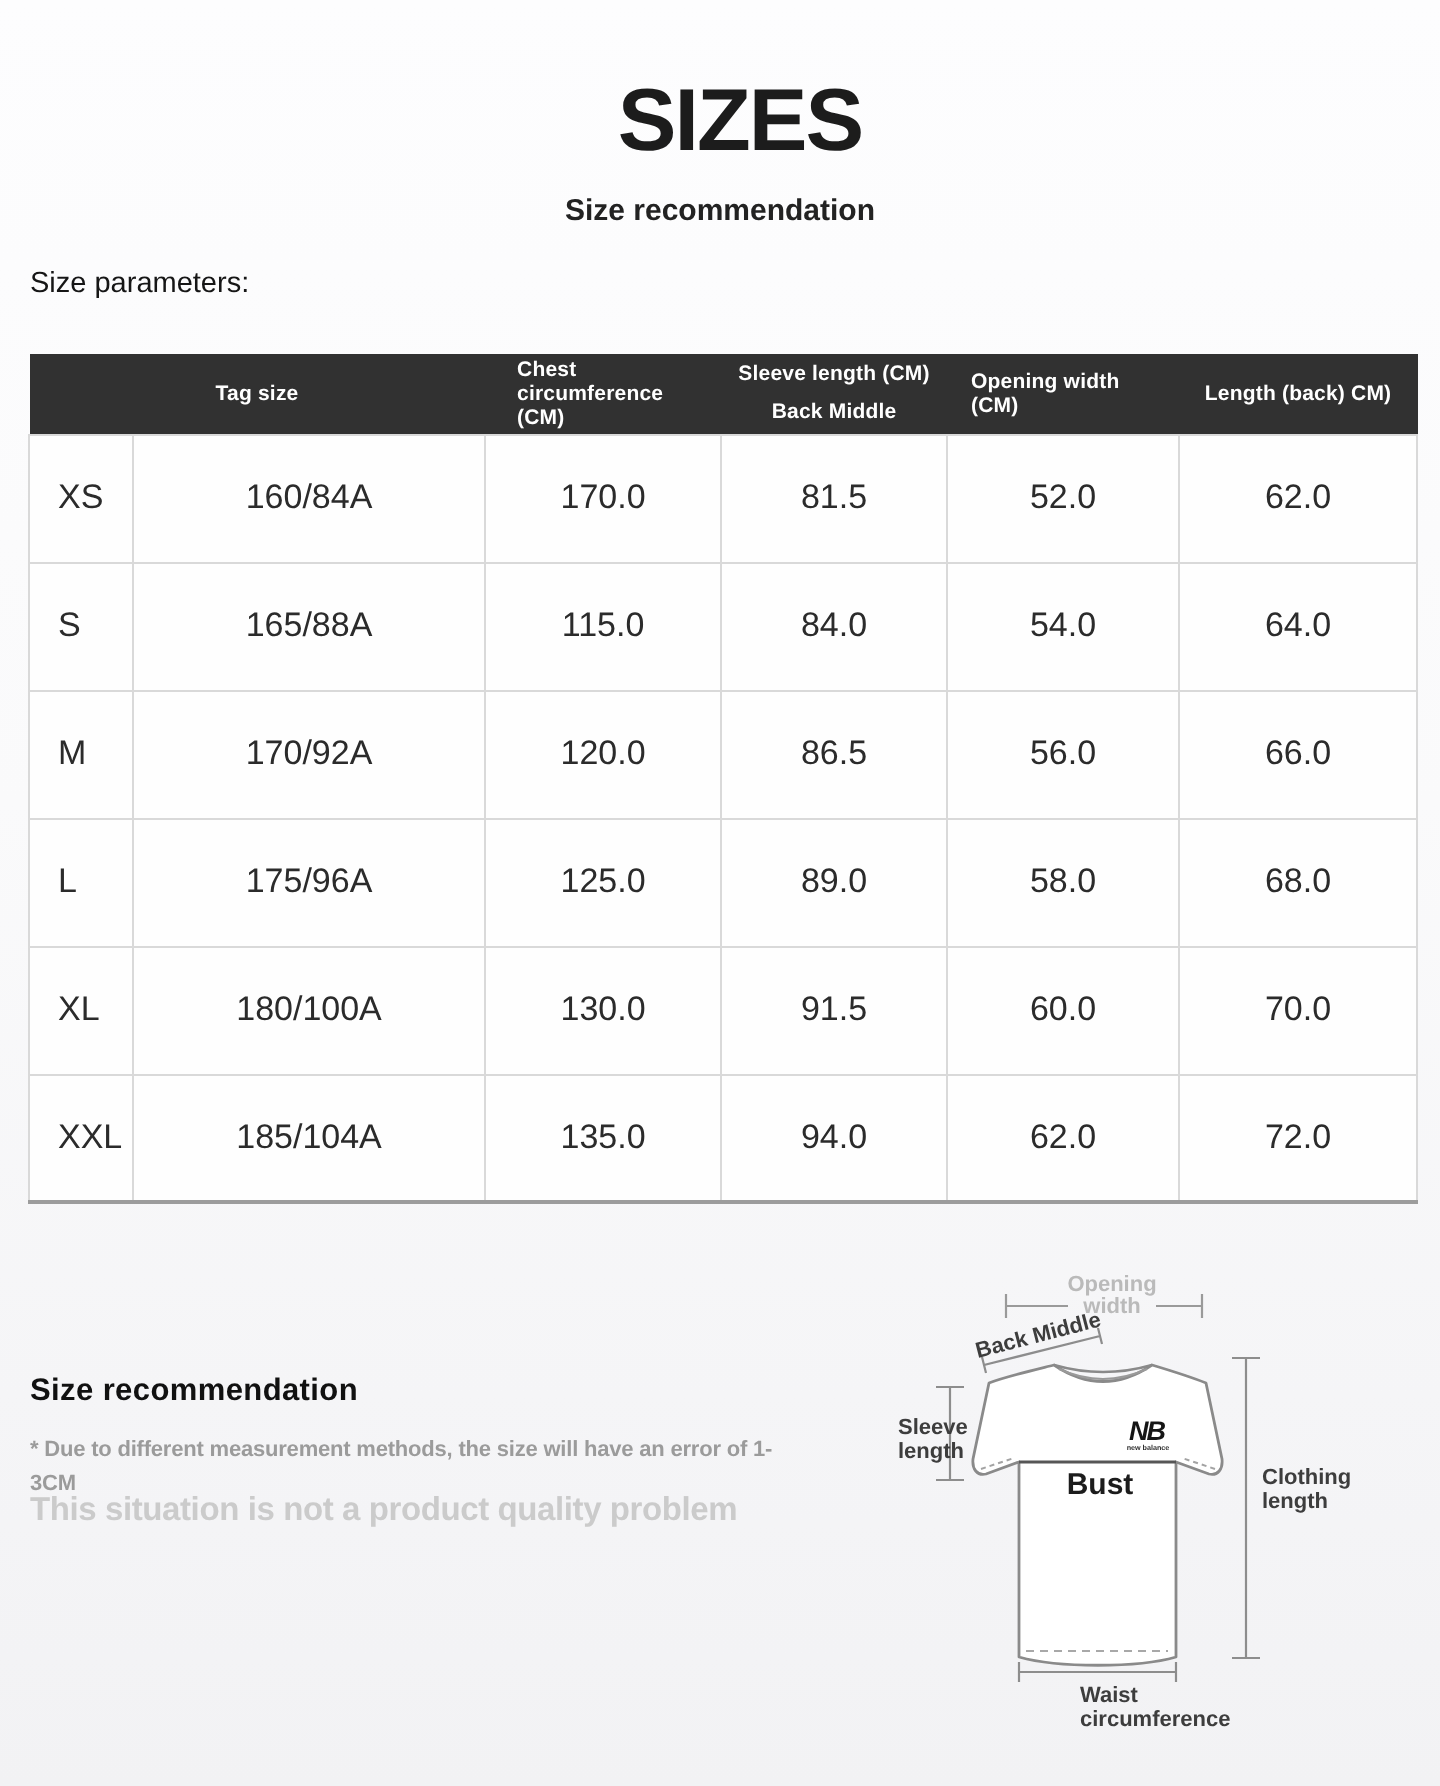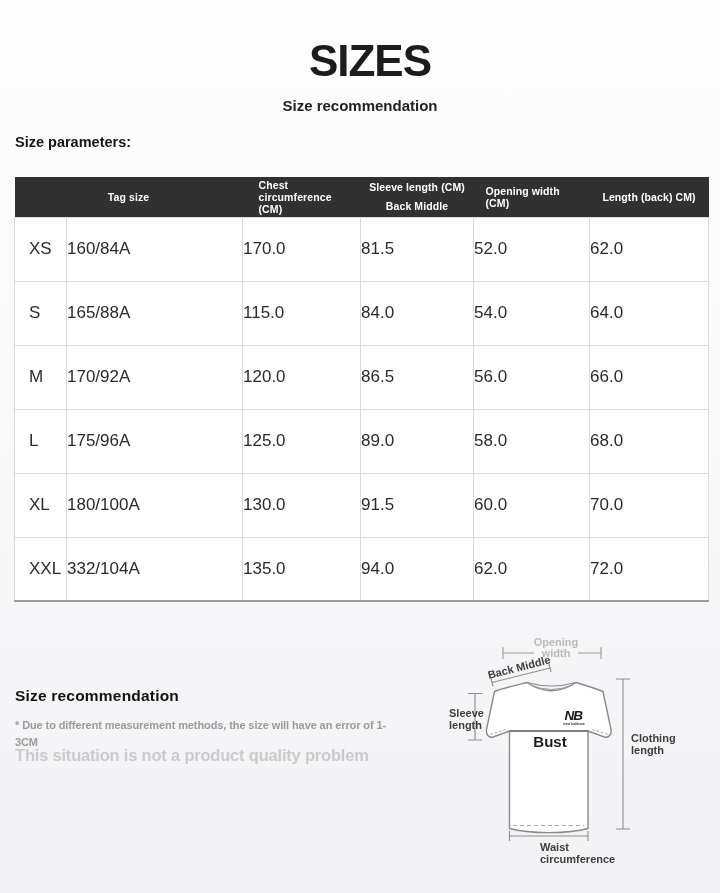--- a/index.html
+++ b/index.html
@@ -13,39 +13,39 @@
   .title {
     position:absolute; top:36px; left:0; width:720px; text-align:center;
     font-size:44px; font-weight:800; letter-spacing:-1px; color:#1c1c1c;padding-left:20px;
   }
   .subtitle {
     position:absolute; top:97px; left:0; width:720px; text-align:center;
     font-size:15px; font-weight:700; color:#222;
   }
   .params-label {
     position:absolute; top:134px; left:15px;
-    font-size:14.5px; font-weight:700; color:#161616;
+    font-size:14.5px; font-weight:400; color:#161616;
   }
   
   table.size-table {
     position:absolute; top:177px; left:14px; width:694px;
     border-collapse:collapse; table-layout:fixed;
   }
   table.size-table thead th {
     background:#313131; color:#fff; font-size:10.5px; font-weight:700;
     height:40px; vertical-align:middle; letter-spacing:0.1px;
   }
   th.h-tag { text-align:center; }
   th.h-chest, th.h-shoulder { text-align:left; }
   th.h-chest .hwrap { width:104px; padding-left:16px; text-align:left; }
   th.h-shoulder .hwrap { width:100px; padding-left:12px; text-align:left; }
   th.h-sleeve .stack { display:flex; flex-direction:column; gap:7px; align-items:center;justify-content:center; }
   table.size-table tbody td {
     background:#fefefe; border:1px solid #d9d9d9;
-    height:64px; vertical-align:middle;
+    height:64px; text-align:center; vertical-align:middle;
     font-size:17px; color:#2b2b2b;
   }
   table.size-table tbody td.c-size { text-align:left; padding-left:14px; }
   table.size-table tbody tr:last-child td { border-bottom:2px solid #9c9c9c; }
   
   .rec-heading {
     position:absolute; top:687px; left:15px;
     font-size:15.5px; font-weight:700; color:#111; letter-spacing:0.2px;
   }
   .rec-note {
@@ -142,21 +142,21 @@
       <tr>
         <td class="c-size">XL</td>
         <td>180/100A</td>
         <td>130.0</td>
         <td>91.5</td>
         <td>60.0</td>
         <td>70.0</td>
       </tr>
       <tr>
         <td class="c-size">XXL</td>
-        <td>332/104A</td>
+        <td>185/104A</td>
         <td>135.0</td>
         <td>94.0</td>
         <td>62.0</td>
         <td>72.0</td>
       </tr>
     </tbody>
   </table>
 
   <div class="rec-heading">Size recommendation</div>
   <div class="rec-note">* Due to different measurement methods, the size will have an error of 1-3CM</div>

